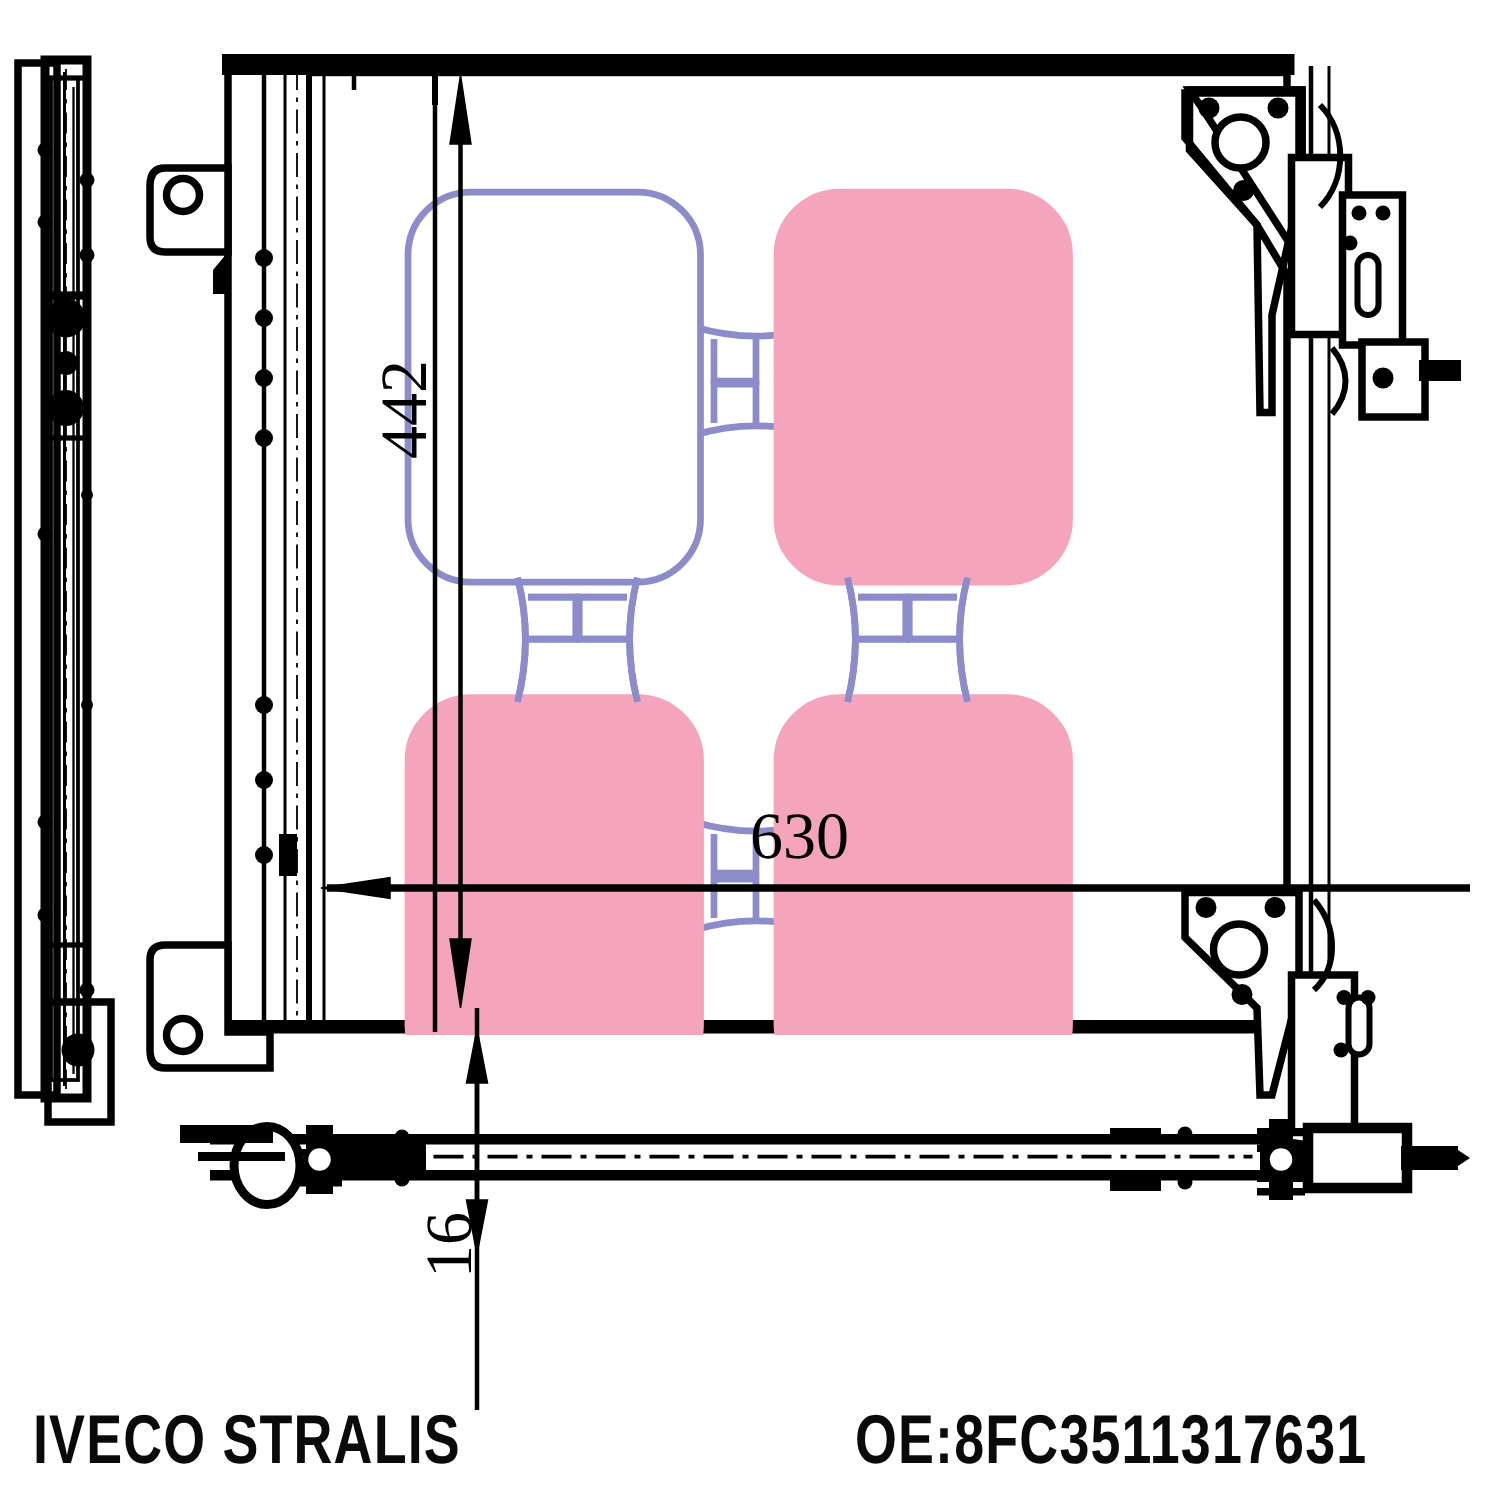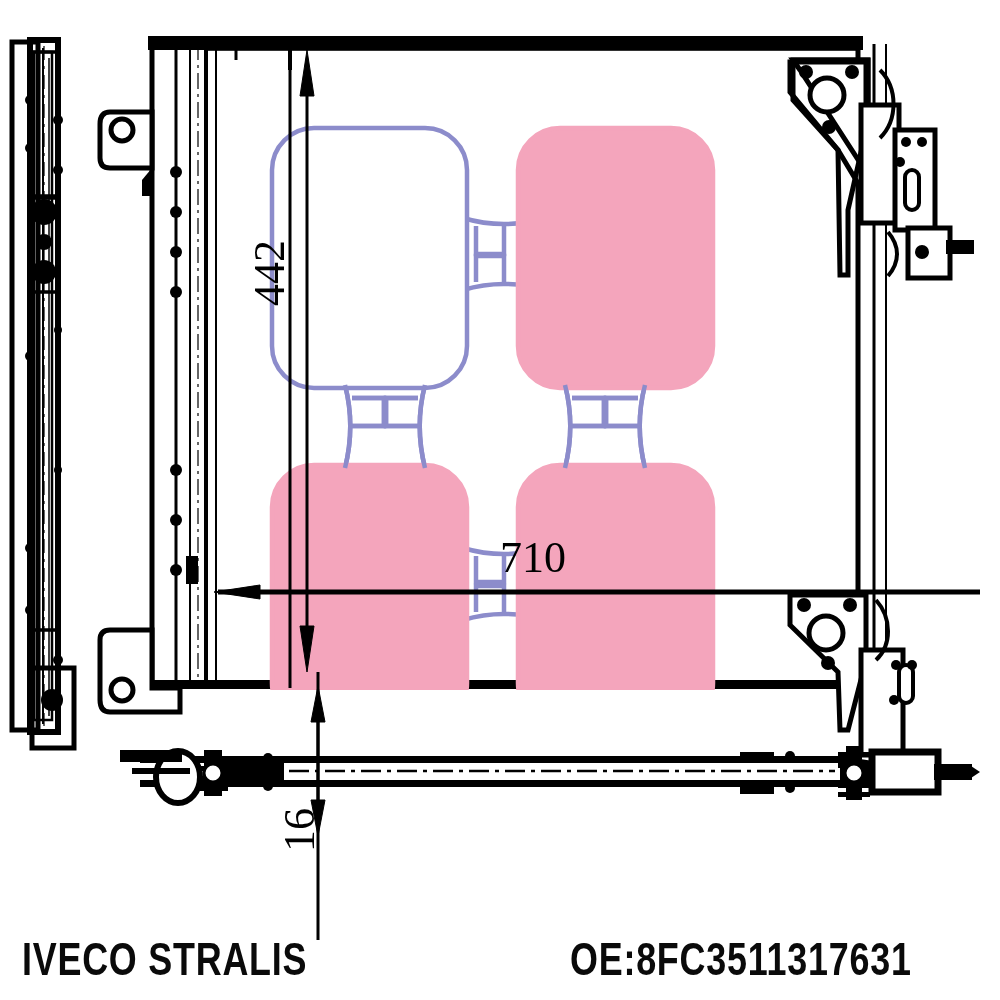--- a/index.html
+++ b/index.html
@@ -314,21 +314,21 @@
       <line x1="318" y1="714" x2="318" y2="812" stroke-width="3"></line>
 
       <line x1="290" y1="42" x2="290" y2="70" stroke-width="4"></line>
       <line x1="236" y1="40" x2="236" y2="60" stroke-width="3"></line>
     </g>
 
   </svg>
 
   <div class="dim-label" id="dim-label-height">442</div>
 
-  <div class="dim-label" id="dim-label-width">710</div>
+  <div class="dim-label" id="dim-label-width">630</div>
 
   <div class="dim-label" id="dim-label-depth">16</div>
 
   <div class="caption-layer">
     <div class="caption-text" id="model-caption">IVECO STRALIS</div>
     <div class="caption-text" id="oe-caption">OE:8FC3511317631</div>
   </div>
 
 </div>
 

